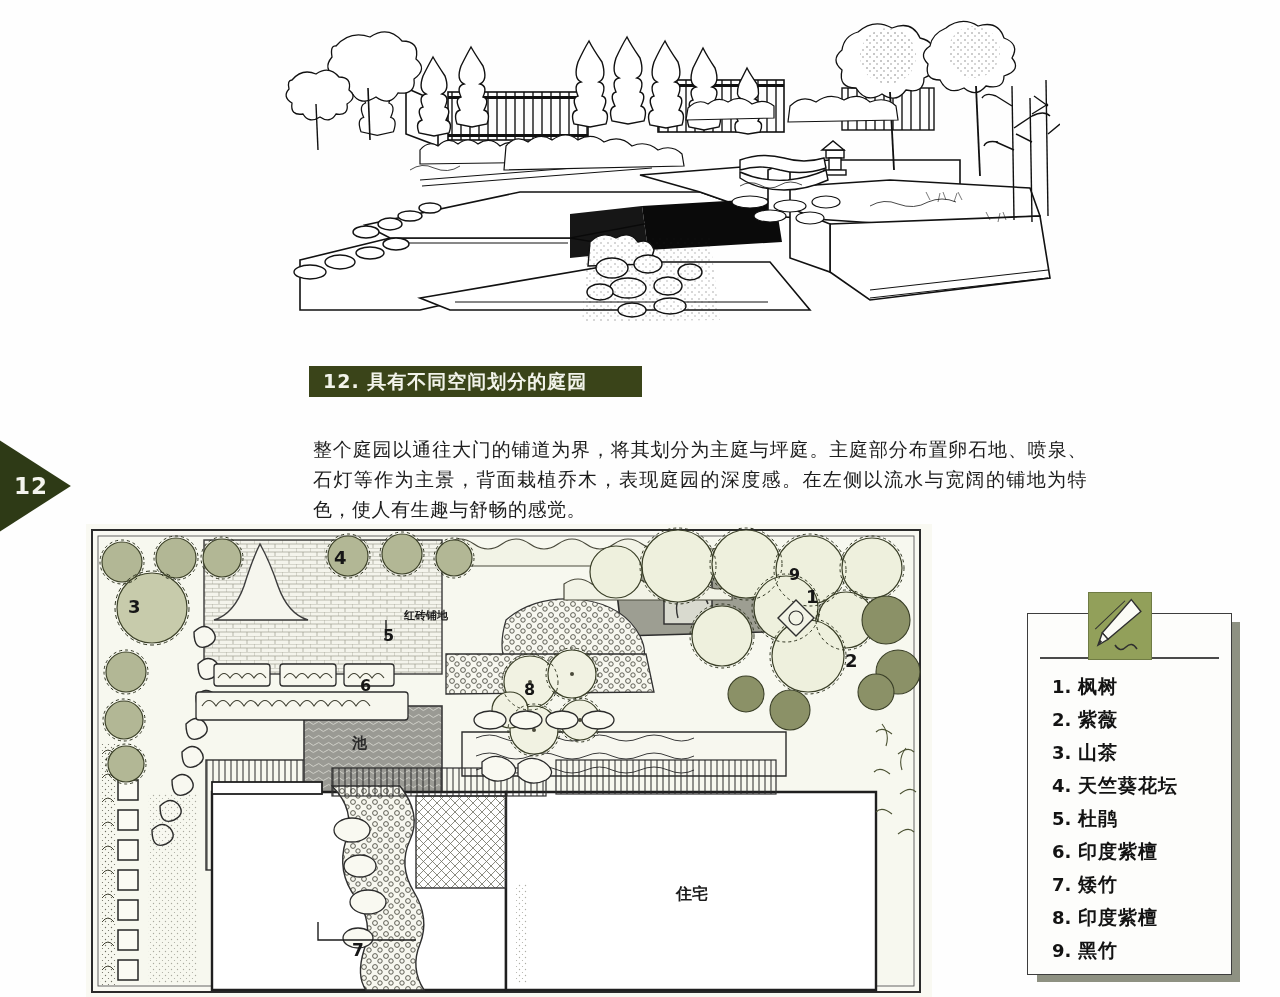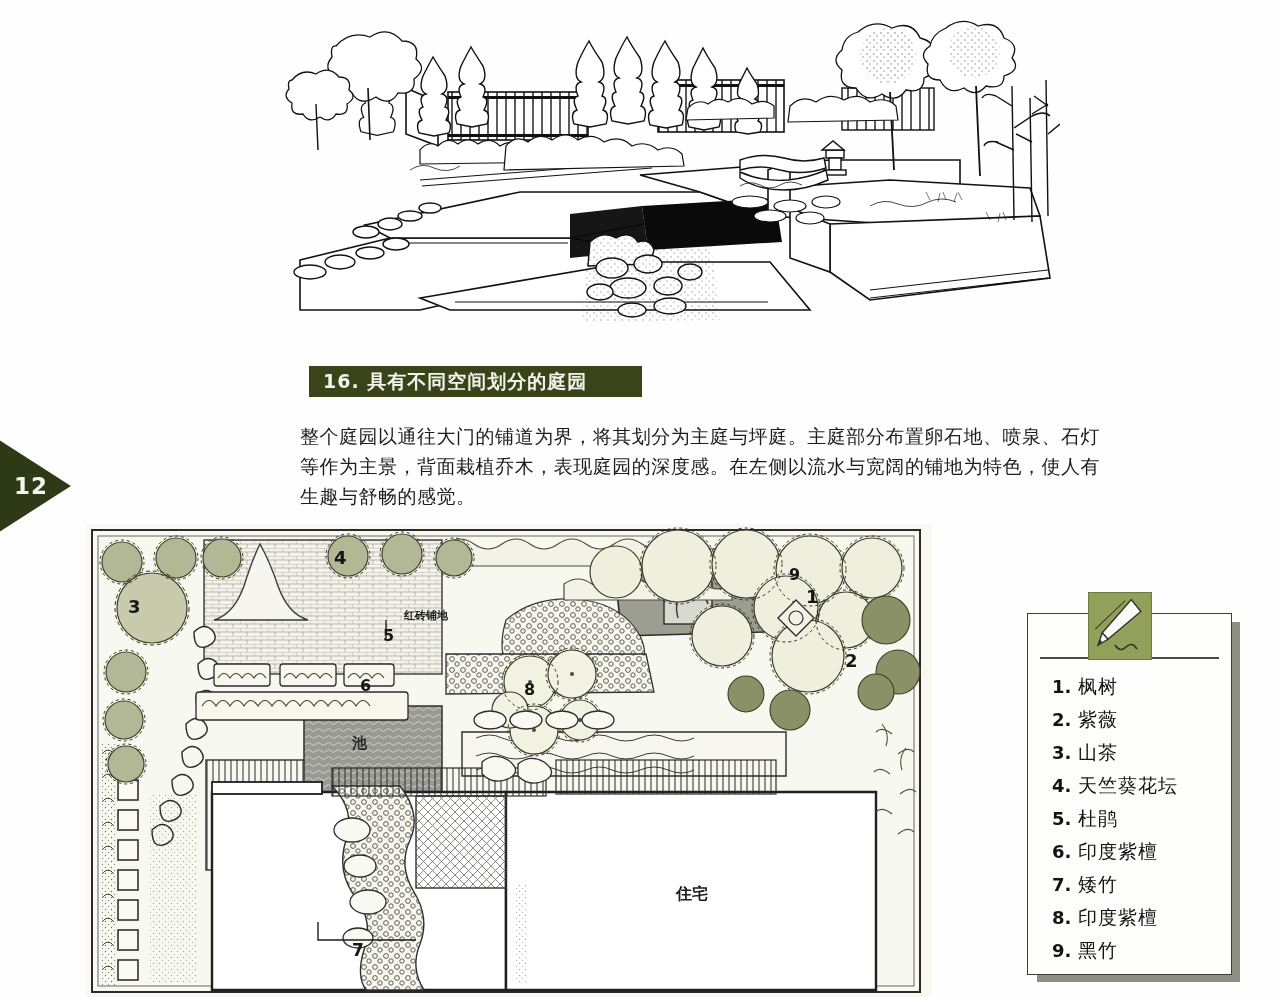--- a/index.html
+++ b/index.html
@@ -46,21 +46,21 @@
     font-family:"DejaVu Sans","Liberation Sans",sans-serif;
   }
 
   
   .body-text{
     position:absolute;left:300px;top:421px;width:800px;
     font-size:19px;line-height:30px;color:#1d1d1d;letter-spacing:0.5px;
     font-family:"DejaVu Sans","Liberation Sans",sans-serif;
     text-align:justify;
   }
-  .body-text p{margin:0;}
+  .body-text p{margin:13px;}
 
   
   .plan{
     position:absolute;left:86px;top:524px;width:846px;height:473px;
   }
   .plan svg{display:block;width:100%;height:100%;}
 
   .plan-label{
     position:absolute;color:#1b1b1b;font-weight:bold;
     font-family:"DejaVu Sans","Liberation Sans",sans-serif;
@@ -97,21 +97,21 @@
     list-style:none;margin:0;padding:0;
     position:absolute;left:24px;top:56px;right:8px;
   }
   .legend li{
     display:flex;align-items:baseline;
     font-size:19px;line-height:33px;color:#131313;
     font-family:"DejaVu Sans","Liberation Sans",sans-serif;
     white-space:nowrap;
   }
   .legend li .n{font-weight:bold;min-width:26px;font-size:18px;}
-  .legend li .txt{font-weight:normal;letter-spacing:1px;}
+  .legend li .txt{font-weight:bold;letter-spacing:1px;}
 </style>
 </head>
 <body>
 
 <div class="page">
 
   <div class="hero">
     <svg viewBox="0 0 790 345" preserveAspectRatio="none">
       <defs>
         <pattern id="hatchV" width="5" height="8" patternUnits="userSpaceOnUse">
@@ -265,21 +265,21 @@
       </g>
     </svg>
   </div>
 
   <div class="page-flag">
     <div class="tri"></div>
     <div class="num">12</div>
   </div>
 
   <div class="title-bar">
-    <div class="t">16. 具有不同空间划分的庭园</div>
+    <div class="t">12. 具有不同空间划分的庭园</div>
   </div>
 
   <div class="body-text">
     <p>整个庭园以通往大门的铺道为界，将其划分为主庭与坪庭。主庭部分布置卵石地、喷泉、石灯等作为主景，背面栽植乔木，表现庭园的深度感。在左侧以流水与宽阔的铺地为特色，使人有生趣与舒畅的感觉。</p>
   </div>
 
   <div class="plan">
     <svg viewBox="0 0 846 473" preserveAspectRatio="none">
       <defs>
         <pattern id="pVert" width="6" height="6" patternUnits="userSpaceOnUse">

